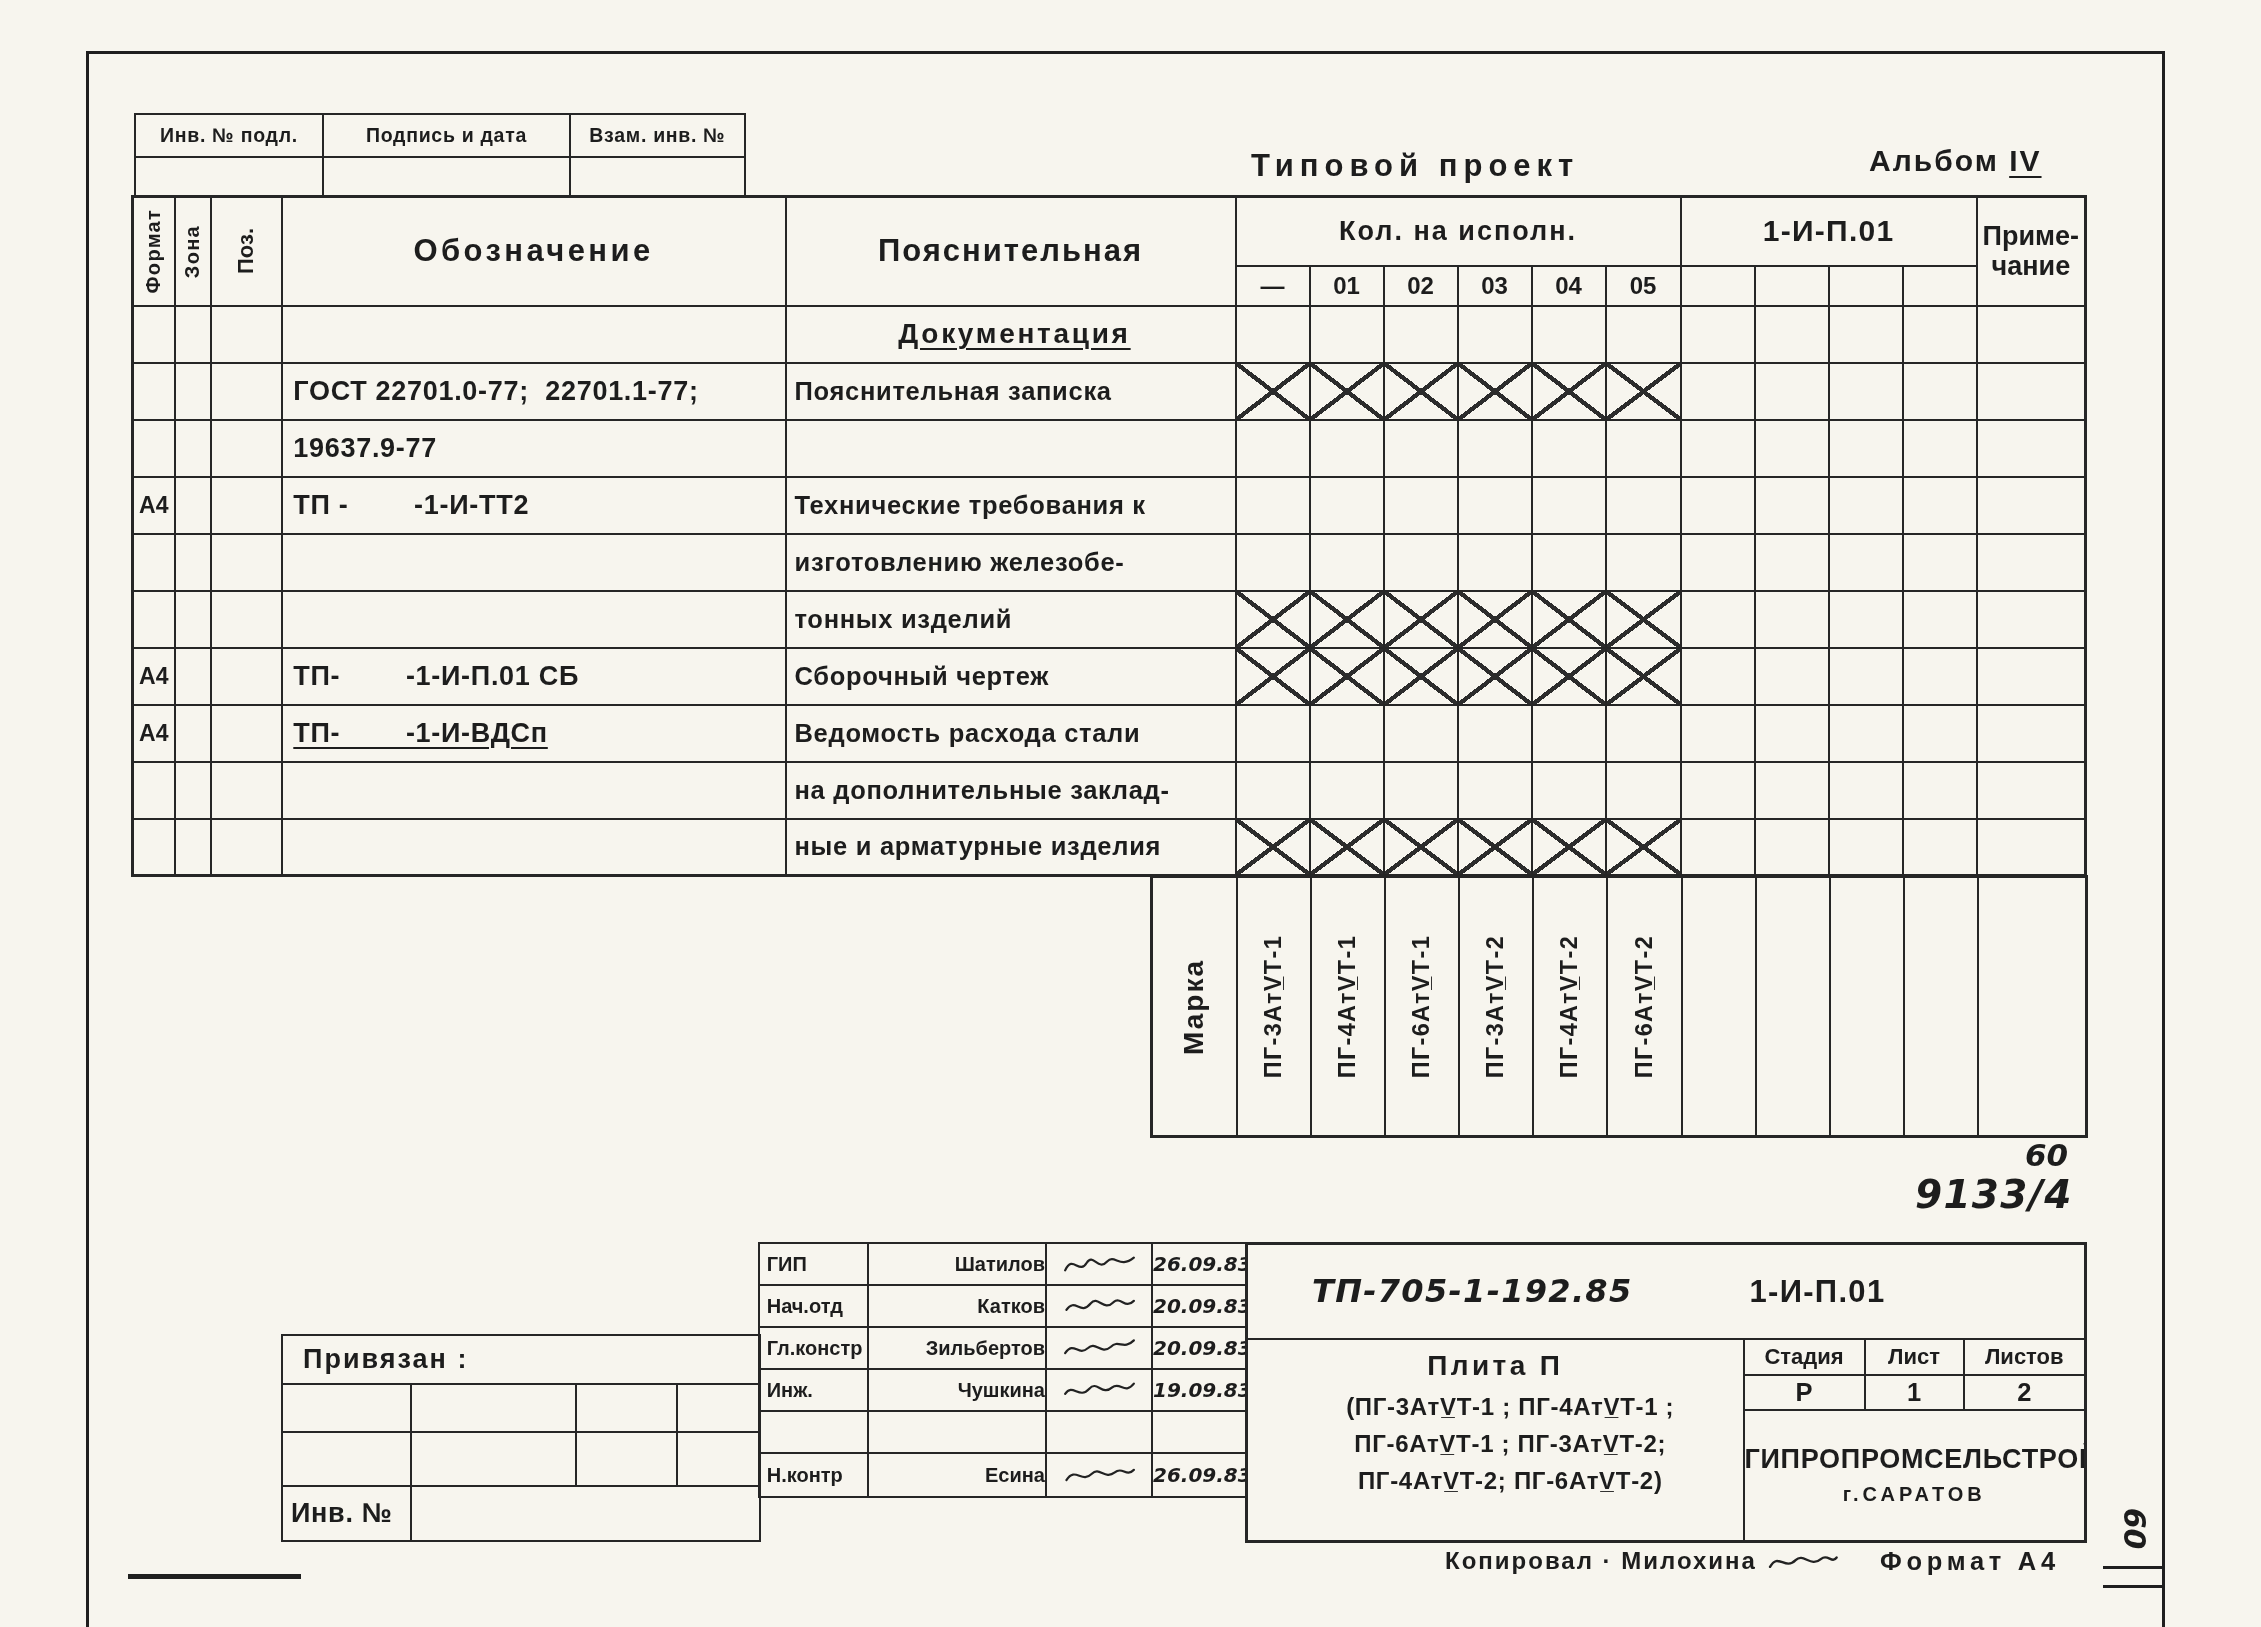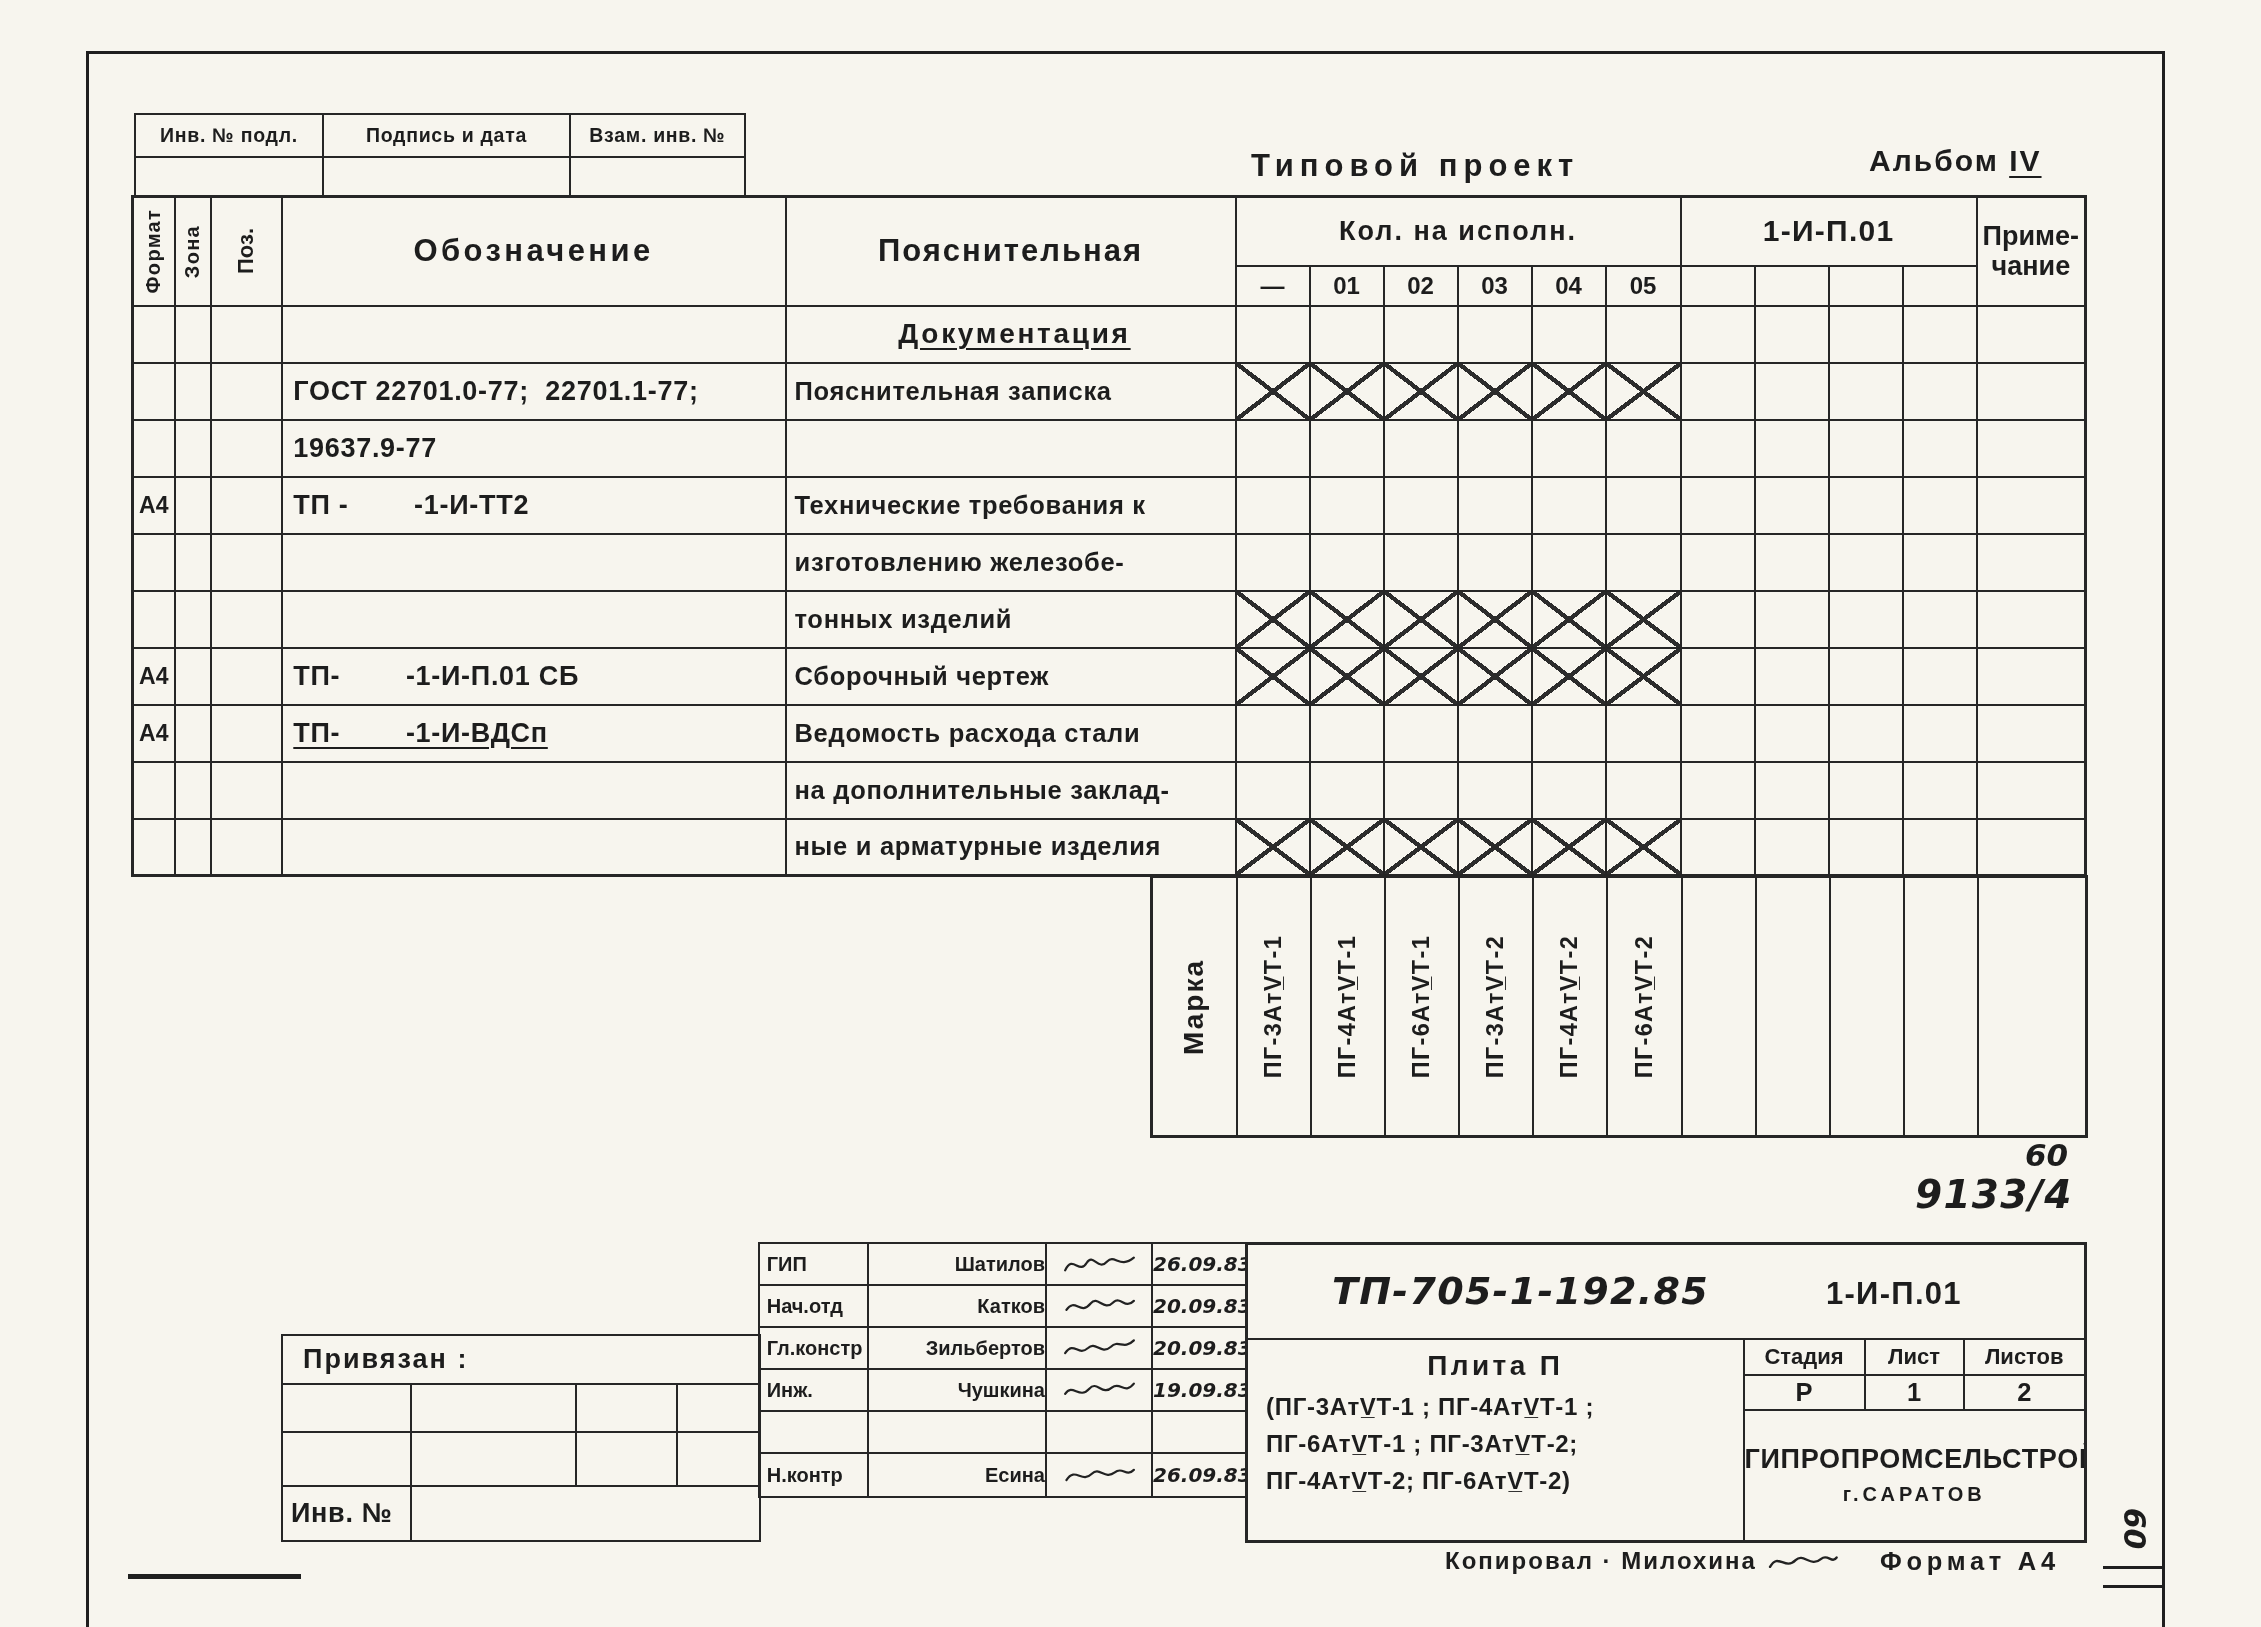--- a/index.html
+++ b/index.html
@@ -39,26 +39,26 @@
   .mk .vert{font-size:23.5px;letter-spacing:1.3px}
   .mlabel .vert{font-size:28px;letter-spacing:2px}
   
   .sigt td{font-size:20px}
   .role{text-align:left;padding-left:6.7px;font-size:18px}
   .pname{text-align:right;padding-left:10px}
   .sdate{font-size:17.5px;font-style:italic;font-family:"DejaVu Sans",sans-serif}
   .sig-svg{width:87px;height:28px;display:block;margin:0 auto}
   
   .codecell{text-align:left}
-  .code{font-size:38px;font-style:italic;font-family:"DejaVu Sans",sans-serif;
-        font-weight:700;margin-left:84px;letter-spacing:1.3px}
+  .code{font-size:32px;font-style:italic;font-family:"DejaVu Sans",sans-serif;
+        font-weight:700;margin-left:64px;letter-spacing:1.3px}
   .scode{font-size:31px;font-weight:700;margin-left:114px;letter-spacing:1.3px}
   .titlecell{vertical-align:top}
   .title-l1{font-size:28px;text-align:center;letter-spacing:3.4px;margin:10.8px 0 5.4px;font-weight:700}
-  .title-ln{font-size:24px;text-align:left;padding-left:18px;line-height:1.55;font-weight:700;letter-spacing:0.7px}
+  .title-ln{font-size:24px;text-align:center;padding-left:30px;line-height:1.55;font-weight:700;letter-spacing:0.7px}
   .stage-h{font-size:22px}
   .stage-v{font-size:25.5px}
   .org-name{font-size:27px;letter-spacing:0.7px;font-weight:700}
   .org-city{font-size:20px;letter-spacing:4px;margin-top:8px;font-weight:700}
   
   .priv td{font-size:27px}
   .privlabel{text-align:left;padding-left:20px;letter-spacing:2px}
   .invlabel{font-size:20px;text-align:left;padding-left:8px;letter-spacing:0.7px}
   
   .invstrip td{font-size:19.5px;letter-spacing:0.7px}

